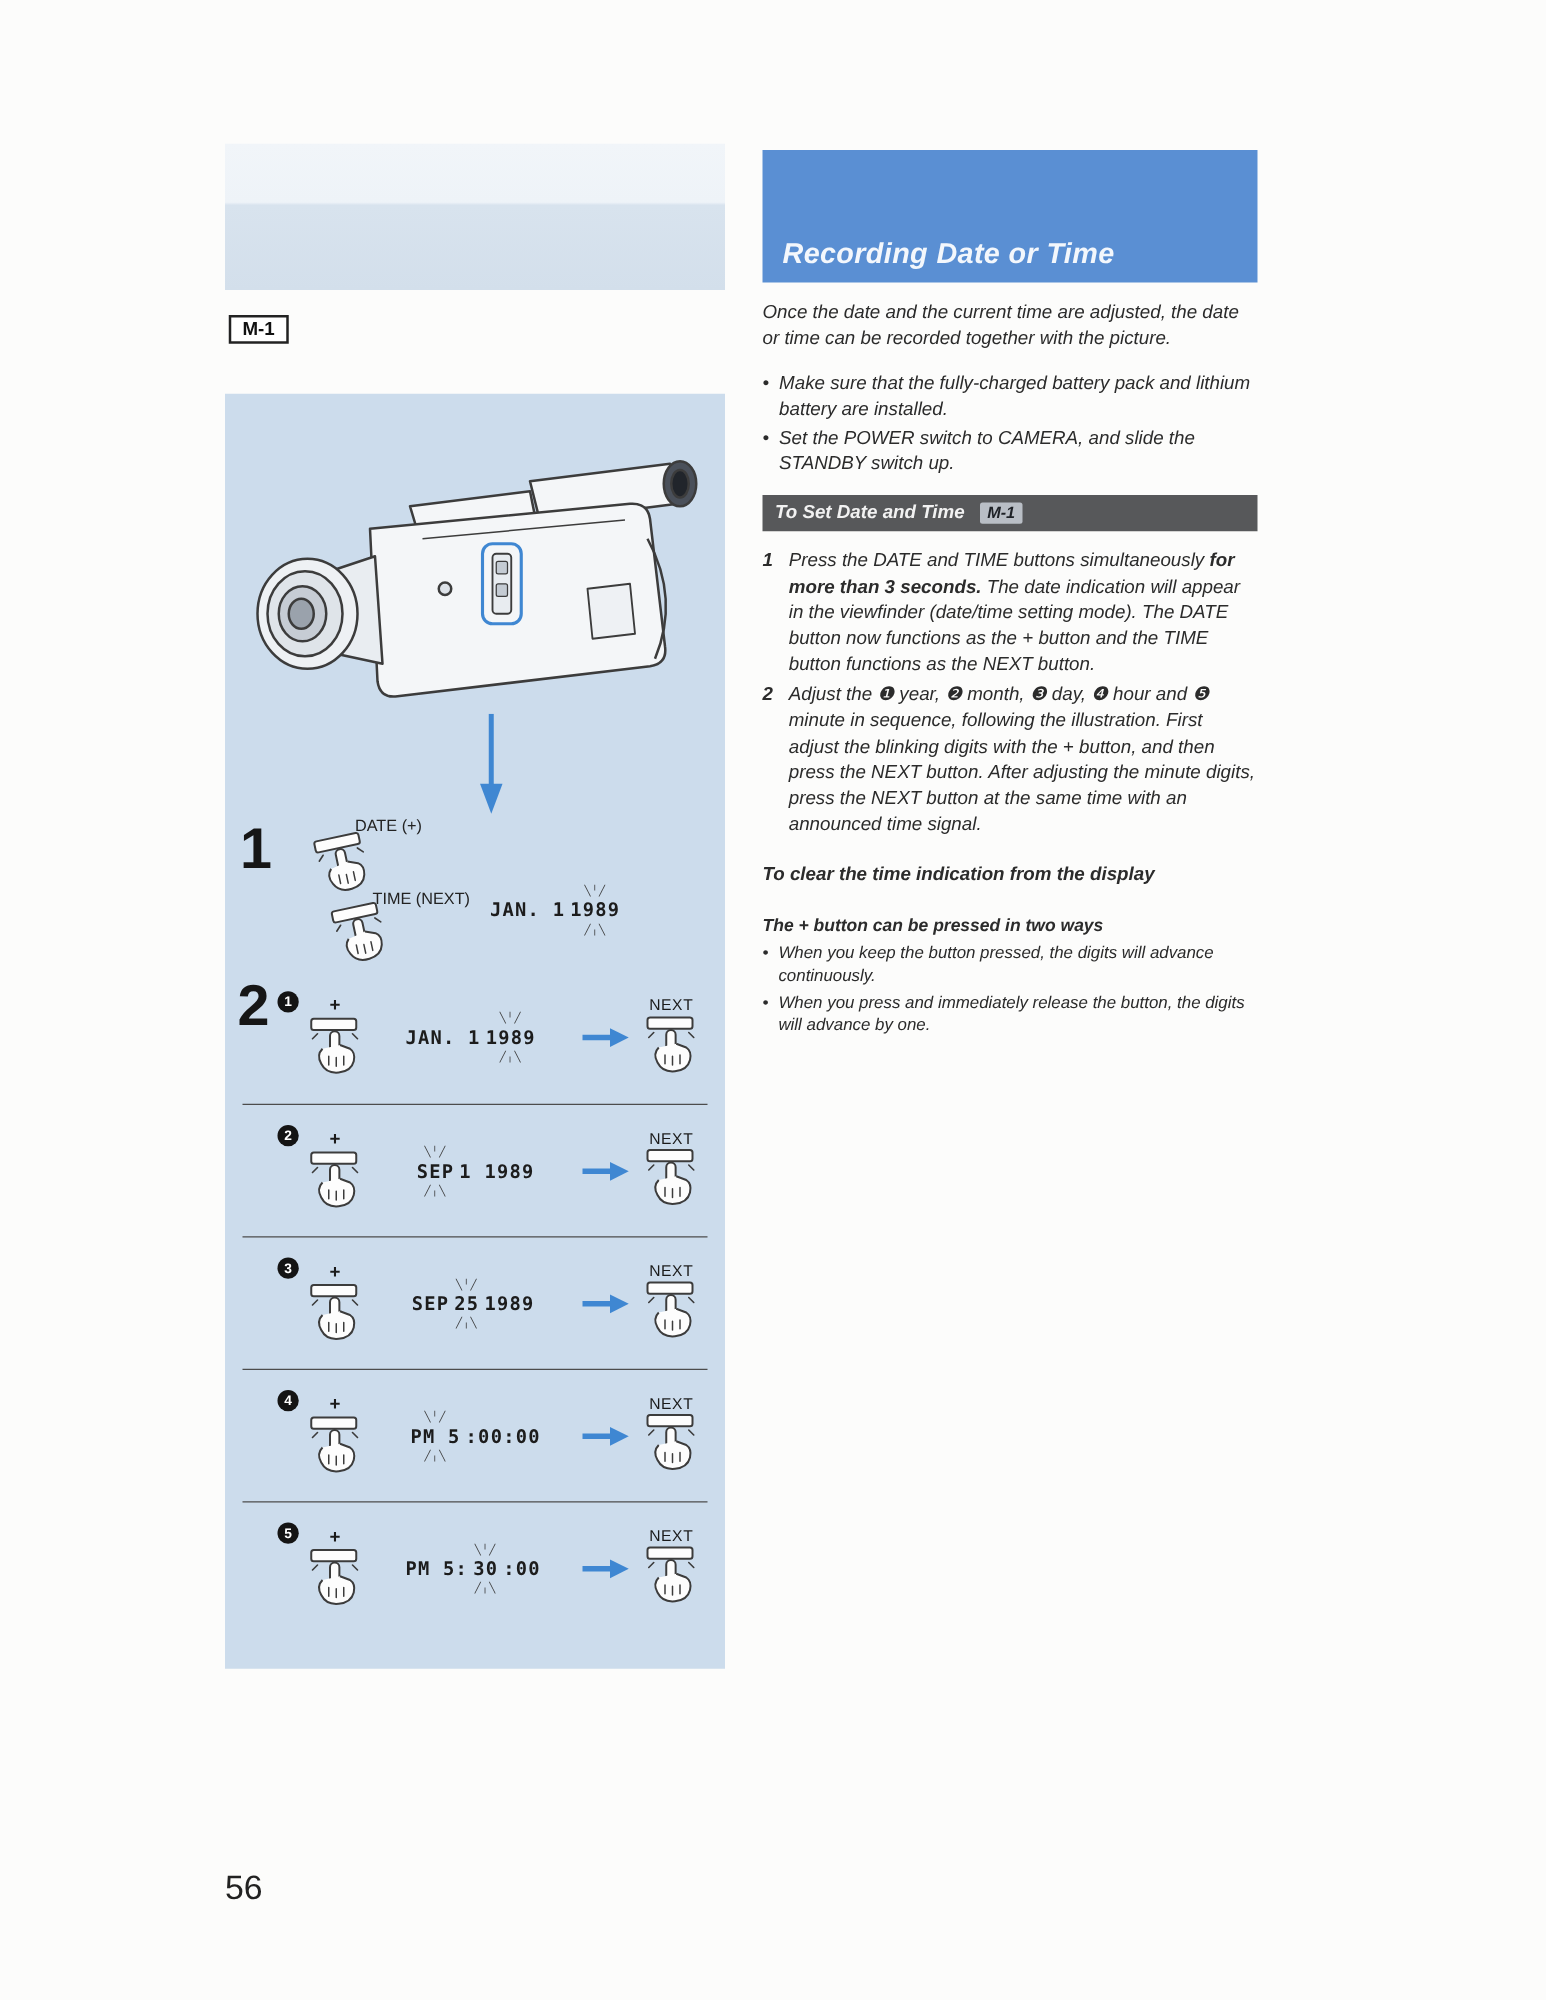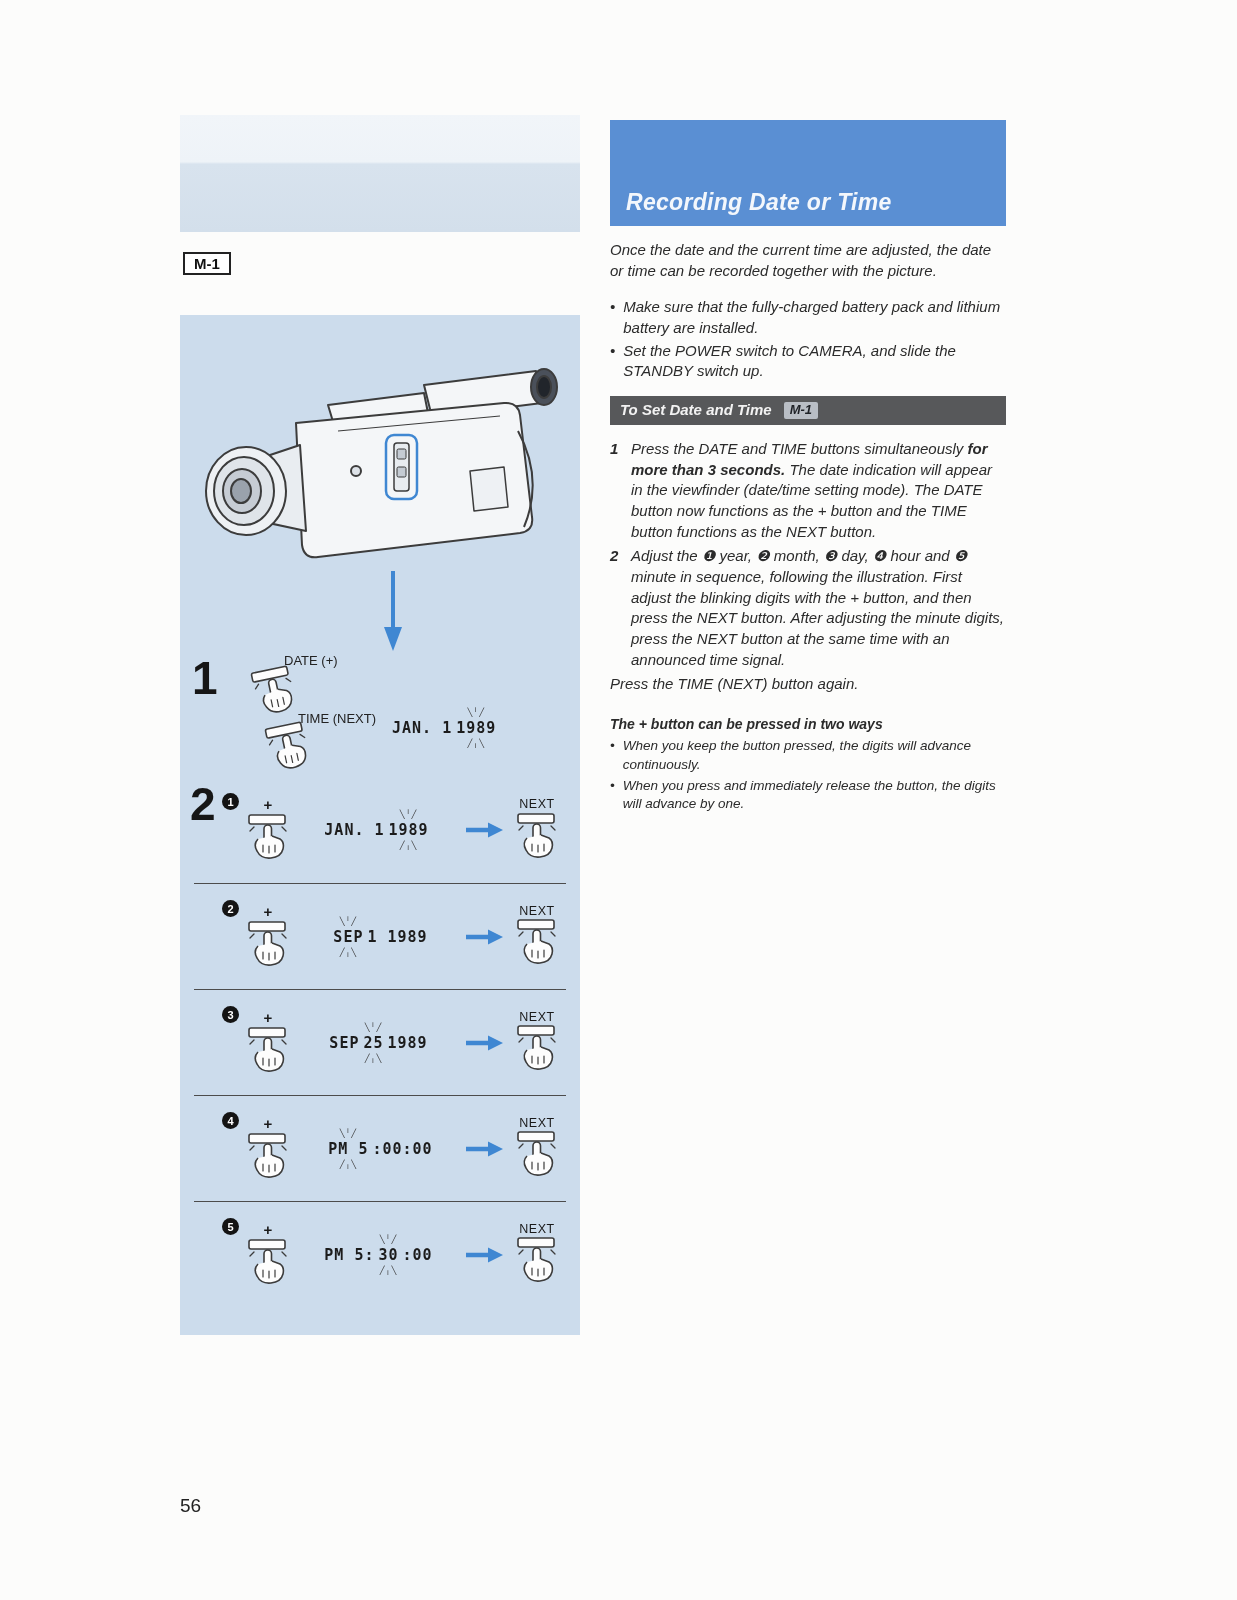--- a/index.html
+++ b/index.html
@@ -99,21 +99,21 @@
   }
   .step { display:flex; gap:9px; margin-bottom:4px; }
   .step-num { font-weight:bold; flex:none; width:12px; }
   .step-body { flex:1; }
   .bold { font-weight:bold; }
   .sub-heading { font-weight:bold; margin:20px 0 2px 0; }
   .small-heading { font-weight:bold; font-size:14px; margin:20px 0 3px 0; }
   .small-bullets { font-size:13.5px; line-height:1.38; }
   .small-bullets .bullet { margin-bottom:2px; }
 
-  .page-number { position:absolute; left:180px; top:1495px; font-size:19px; color:#222; }
+  .page-number { position:absolute; left:180px; top:1495px; font-size:27px; color:#222; }
 
   .hidden-defs { position:absolute; width:0; height:0; overflow:hidden; }
 </style>
 </head>
 <body>
 
 <svg class="hidden-defs" aria-hidden="true">
   <defs>
     <g id="press-icon">
       <rect x="4" y="2" width="36" height="9" rx="2" fill="#fdfdfd" stroke="#3c3c3c" stroke-width="1.6"></rect>
@@ -328,21 +328,21 @@
         <span class="step-num">1</span>
         <span class="step-body"><span>Press the DATE and TIME buttons simultaneously </span><span class="bold">for more than 3 seconds.</span><span> The date indication will appear in the viewfinder (date/time setting mode). The DATE button now functions as the + button and the TIME button functions as the NEXT button.</span></span>
       </div>
 
       <div class="step">
         <span class="step-num">2</span>
         <span class="step-body">Adjust the ❶ year, ❷ month, ❸ day, ❹ hour and ❺ minute in sequence, following the illustration. First adjust the blinking digits with the + button, and then press the NEXT button. After adjusting the minute digits, press the NEXT button at the same time with an announced time signal.</span>
       </div>
 
 
-      <div>Press the TIME (NEXT) button again.</div>
+      <div class="sub-heading">To clear the time indication from the display</div>
 
       <div class="small-heading">The + button can be pressed in two ways</div>
       <div class="small-bullets">
         <div class="bullet">
           <span class="dot">•</span>
           <span>When you keep the button pressed, the digits will advance continuously.</span>
         </div>
         <div class="bullet">
           <span class="dot">•</span>
           <span>When you press and immediately release the button, the digits will advance by one.</span>

